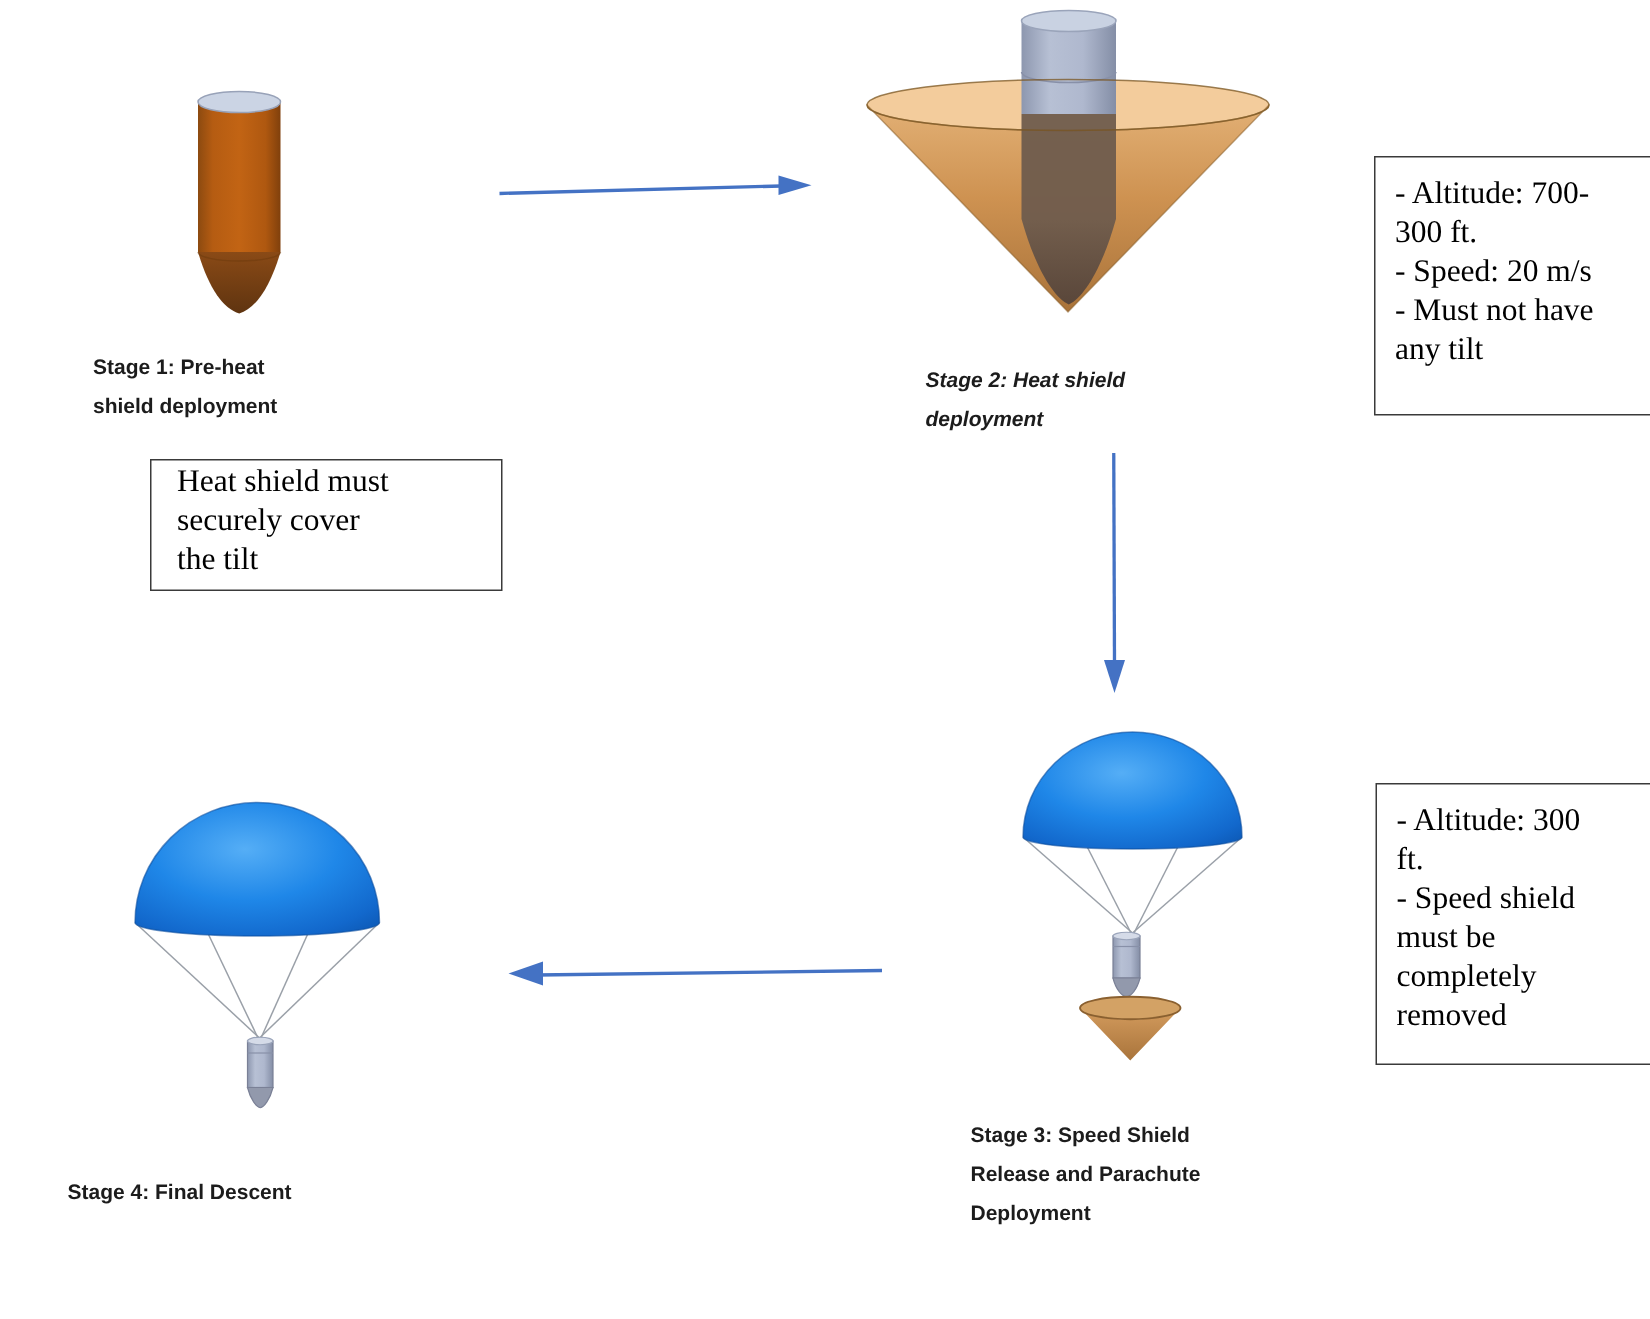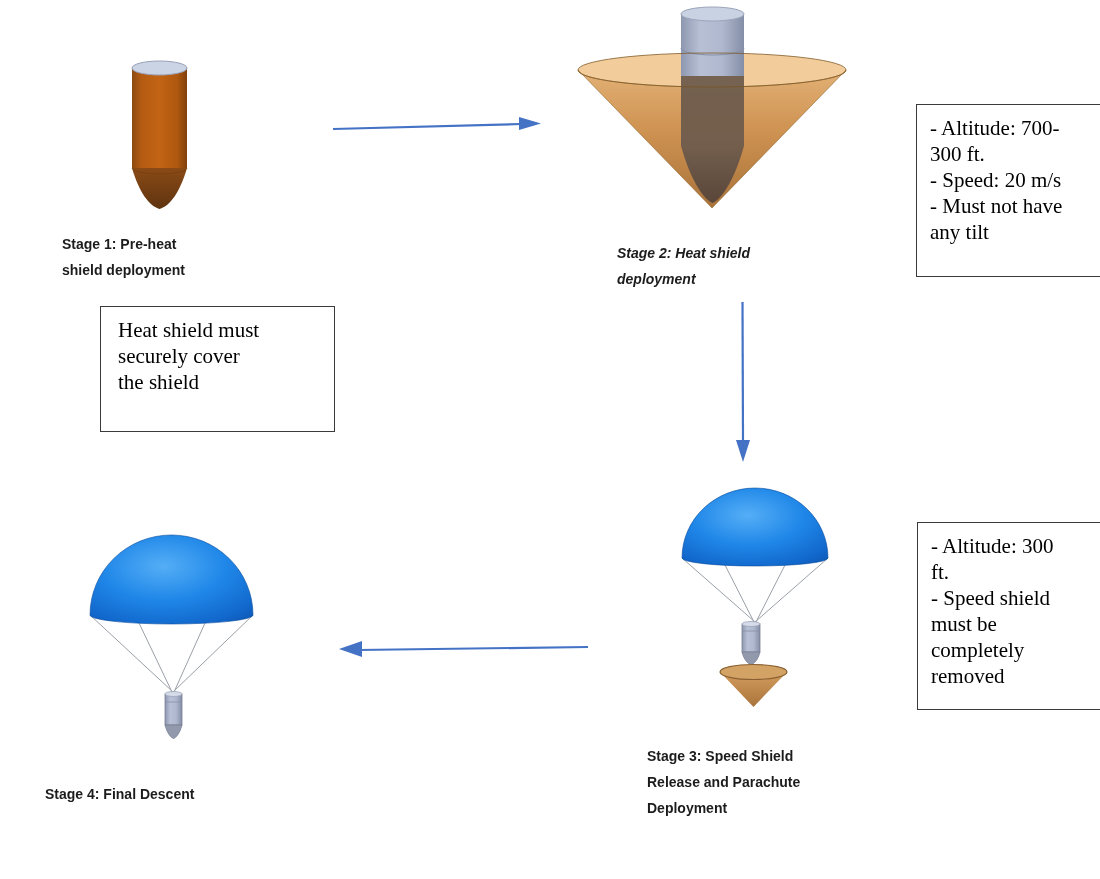--- a/index.html
+++ b/index.html
@@ -74,24 +74,24 @@
     <path d="M1,108 C8,132 18,146 28.5,149 C39,146 49,132 56,108 Z" fill="url(#g-copper-dark)"></path>
     <path d="M1,108 A27.5,6 0 0 0 56,108" fill="none" stroke="#6B3A0C" stroke-width="1" opacity="0.5"></path>
     <ellipse cx="28.5" cy="8" rx="27.5" ry="7" fill="#CBD4E4" stroke="#98A2B8" stroke-width="1"></ellipse>
   </svg>
 
   <div class="abs stage-label" style="left:62px; top:231px;">
     <div>Stage 1: Pre-heat</div>
     <div>shield deployment</div>
   </div>
 
-  <div class="abs note" style="left:100px; top:306px; width:235px; height:126px; padding:10px 8px 8px 17px;">
+  <div class="abs note" style="left:100px; top:306px; width:235px; height:88px; padding:0 8px 8px 17px;">
     <div class="ln">Heat shield must</div>
     <div class="ln">securely cover</div>
-    <div class="ln">the shield</div>
+    <div class="ln">the tilt</div>
   </div>
 
   <svg class="abs" style="left:330px; top:116px;" width="212" height="20" viewBox="0 0 212 20">
     <line x1="3" y1="13" x2="191" y2="8" stroke-width="2.2" stroke="#4472C4"></line>
     <polygon points="189,1 211,7.5 189,14" fill="#4472C4"></polygon>
   </svg>
 
   <svg class="abs" style="left:572px; top:6px;" width="292" height="210" viewBox="0 0 292 210">
 
     <ellipse cx="140" cy="64" rx="134" ry="17" fill="#F3CC9C"></ellipse>

